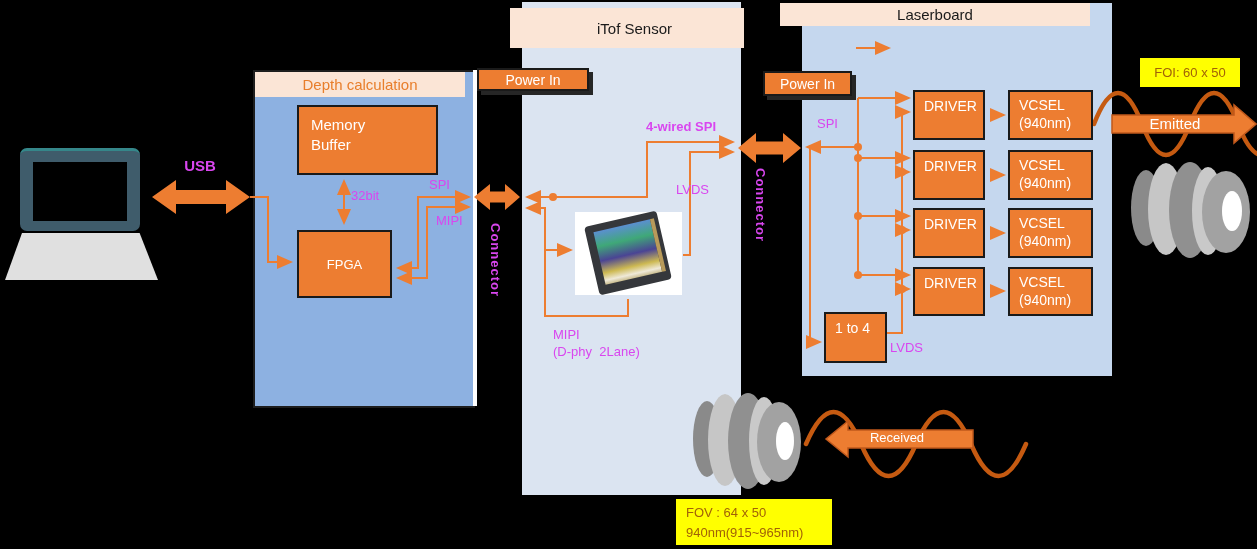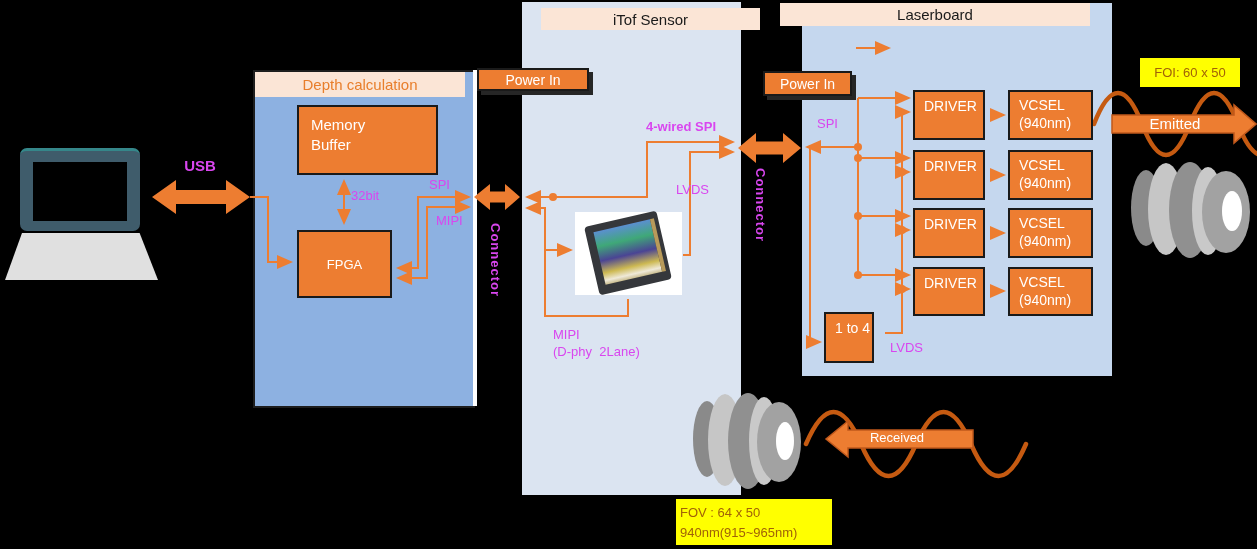--- a/index.html
+++ b/index.html
@@ -26,21 +26,21 @@
   <div class="panel" style="left:253px;top:70px;width:218px;height:334px;background:#8DB1E1;border:2px solid #1d1d1d;"></div>
   <div class="abs" style="left:473px;top:70px;width:4px;height:336px;background:#fff;"></div>
 
   <div class="panel" style="left:522px;top:2px;width:219px;height:493px;background:#DBE4F1;"></div>
 
   <div class="panel" style="left:802px;top:3px;width:310px;height:373px;background:#C5D7EE;"></div>
 
   <div class="hdr" style="left:255px;top:72px;width:210px;height:25px;color:#E87E2B;">
     <span>Depth calculation</span>
   </div>
-  <div class="hdr" style="left:541px;top:8px;width:219px;height:22px;">
+  <div class="hdr" style="left:510px;top:8px;width:219px;height:40px;padding-left:15px;">
     <span>iTof Sensor</span>
   </div>
   <div class="hdr" style="left:780px;top:3px;width:310px;height:23px;">
     <span>Laserboard</span>
   </div>
 
   <svg width="1257" height="549" viewBox="0 0 1257 549">
     <defs>
       <marker id="ah" markerWidth="9" markerHeight="8" refX="7" refY="3.5" orient="auto-start-reverse">
         <path d="M0,0 L8,3.5 L0,7 Z" fill="#ED7D31"></path>
@@ -146,21 +146,21 @@
 
   <div class="obox" style="left:1008px;top:90px;width:85px;height:50px;font-size:14px;padding:4px 0 0 9px;line-height:1.3;">VCSEL
 (940nm)</div>
   <div class="obox" style="left:1008px;top:150px;width:85px;height:50px;font-size:14px;padding:4px 0 0 9px;line-height:1.3;">VCSEL
 (940nm)</div>
   <div class="obox" style="left:1008px;top:208px;width:85px;height:50px;font-size:14px;padding:4px 0 0 9px;line-height:1.3;">VCSEL
 (940nm)</div>
   <div class="obox" style="left:1008px;top:267px;width:85px;height:49px;font-size:14px;padding:4px 0 0 9px;line-height:1.3;">VCSEL
 (940nm)</div>
 
-  <div class="obox" style="left:824px;top:312px;width:50px;height:51px;font-size:14px;padding:6px 0 0 9px;">1 to 4</div>
+  <div class="obox" style="left:824px;top:312px;width:63px;height:51px;font-size:14px;padding:6px 0 0 9px;">1 to 4</div>
 
   <div class="lbl" style="left:170px;top:157px;width:60px;text-align:center;font-weight:bold;font-size:15px;">USB</div>
   <div class="lbl" style="left:351px;top:188px;">32bit</div>
   <div class="lbl" style="left:429px;top:177px;">SPI</div>
   <div class="lbl" style="left:436px;top:213px;">MIPI</div>
 
   <div class="lbl vert" style="left:488px;top:223px;font-size:13px;">Connector</div>
   <div class="lbl vert" style="left:753px;top:168px;font-size:13px;">Connector</div>
 
   <div class="lbl" style="left:646px;top:119px;font-weight:600;">4-wired SPI</div>
@@ -168,18 +168,18 @@
   <div class="lbl" style="left:553px;top:327px;">MIPI</div>
   <div class="lbl" style="left:553px;top:344px;">(D-phy  2Lane)</div>
 
   <div class="lbl" style="left:817px;top:116px;">SPI</div>
   <div class="lbl" style="left:890px;top:340px;">LVDS</div>
 
   <div class="wlbl" style="left:1125px;top:115px;width:100px;font-size:15px;">Emitted</div>
   <div class="wlbl" style="left:852px;top:430px;width:90px;font-size:13px;">Received</div>
 
   <div class="ylbl" style="left:1140px;top:58px;width:100px;height:29px;line-height:29px;text-align:center;">FOI: 60 x 50</div>
-  <div class="ylbl" style="left:676px;top:499px;width:156px;height:46px;padding:4px 0 0 4px;line-height:1.55;">
+  <div class="ylbl" style="left:676px;top:499px;width:156px;height:46px;padding:4px 0 0 10px;line-height:1.55;">
     <div>FOV : 64 x 50</div>
     <div>940nm(915~965nm)</div>
   </div>
 
 </div>
 
 </body></html>

